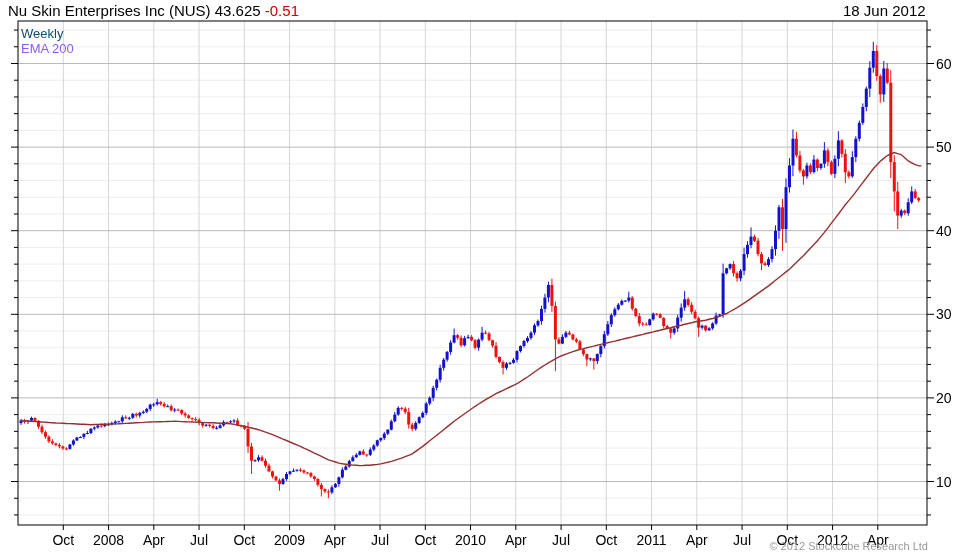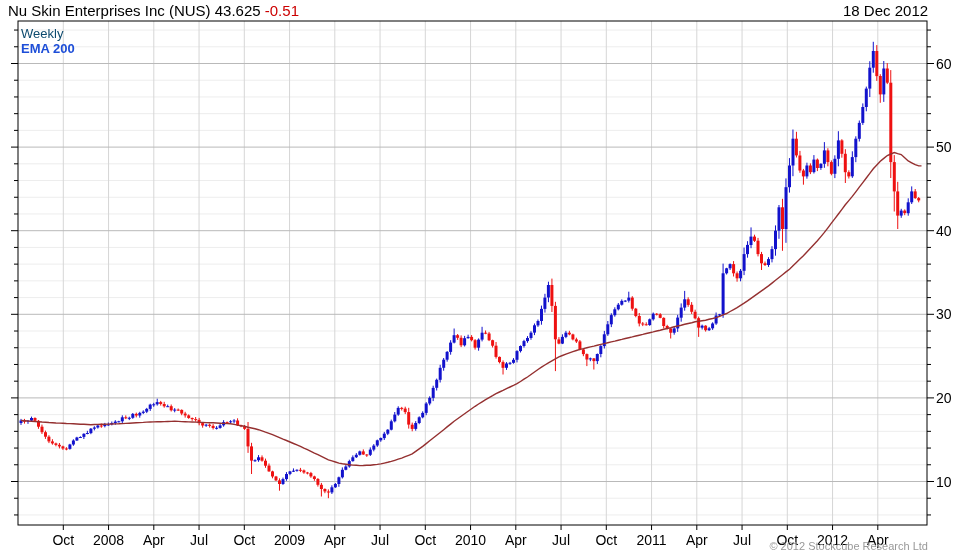--- a/index.html
+++ b/index.html
@@ -5,32 +5,32 @@
   html,body{margin:0;padding:0;background:#fff;}
   #app{position:relative;width:980px;height:560px;background:#fff;overflow:hidden;
        font-family:"Liberation Sans","DejaVu Sans",sans-serif;}
   .hdr{position:absolute;top:2px;font-size:15px;color:#000;white-space:pre;}
   #title{left:8px;}
   #title .chg{color:#cc0000;}
   #site{left:668px;}
   #date{left:843px;}
   #legend{position:absolute;left:21px;top:26px;font-size:13px;line-height:15px;}
   #legend .weekly{color:#0c4a6e;}
-  #legend .ema{color:#1d4ed8;font-weight:bold;}
+  #legend .ema{color:#8b5cf6;}
   #copyright{position:absolute;top:540px;left:628px;width:300px;text-align:right;
              font-size:11px;color:#999999;}
   svg{position:absolute;left:0;top:0;}
   text{font-family:"Liberation Sans","DejaVu Sans",sans-serif;}
 </style>
 </head>
 <body>
 
 <div id="app">
   <div class="hdr" id="title"><span>Nu Skin Enterprises Inc (NUS) 43.625 </span><span class="chg">-0.51</span></div>
-  <div class="hdr" id="date">18 Dec 2012</div>
+  <div class="hdr" id="date">18 Jun 2012</div>
 
   <svg id="chart" width="980" height="560" viewBox="0 0 980 560">
       <g>
         <line x1="18" x2="927" y1="514.94" y2="514.94" stroke="#ededed" stroke-width="1"></line>
         <line x1="18" x2="927" y1="498.22" y2="498.22" stroke="#ededed" stroke-width="1"></line>
         <line x1="18" x2="927" y1="464.78" y2="464.78" stroke="#ededed" stroke-width="1"></line>
         <line x1="18" x2="927" y1="448.06" y2="448.06" stroke="#ededed" stroke-width="1"></line>
         <line x1="18" x2="927" y1="431.34000000000003" y2="431.34000000000003" stroke="#ededed" stroke-width="1"></line>
         <line x1="18" x2="927" y1="414.62" y2="414.62" stroke="#ededed" stroke-width="1"></line>
         <line x1="18" x2="927" y1="381.18" y2="381.18" stroke="#ededed" stroke-width="1"></line>

